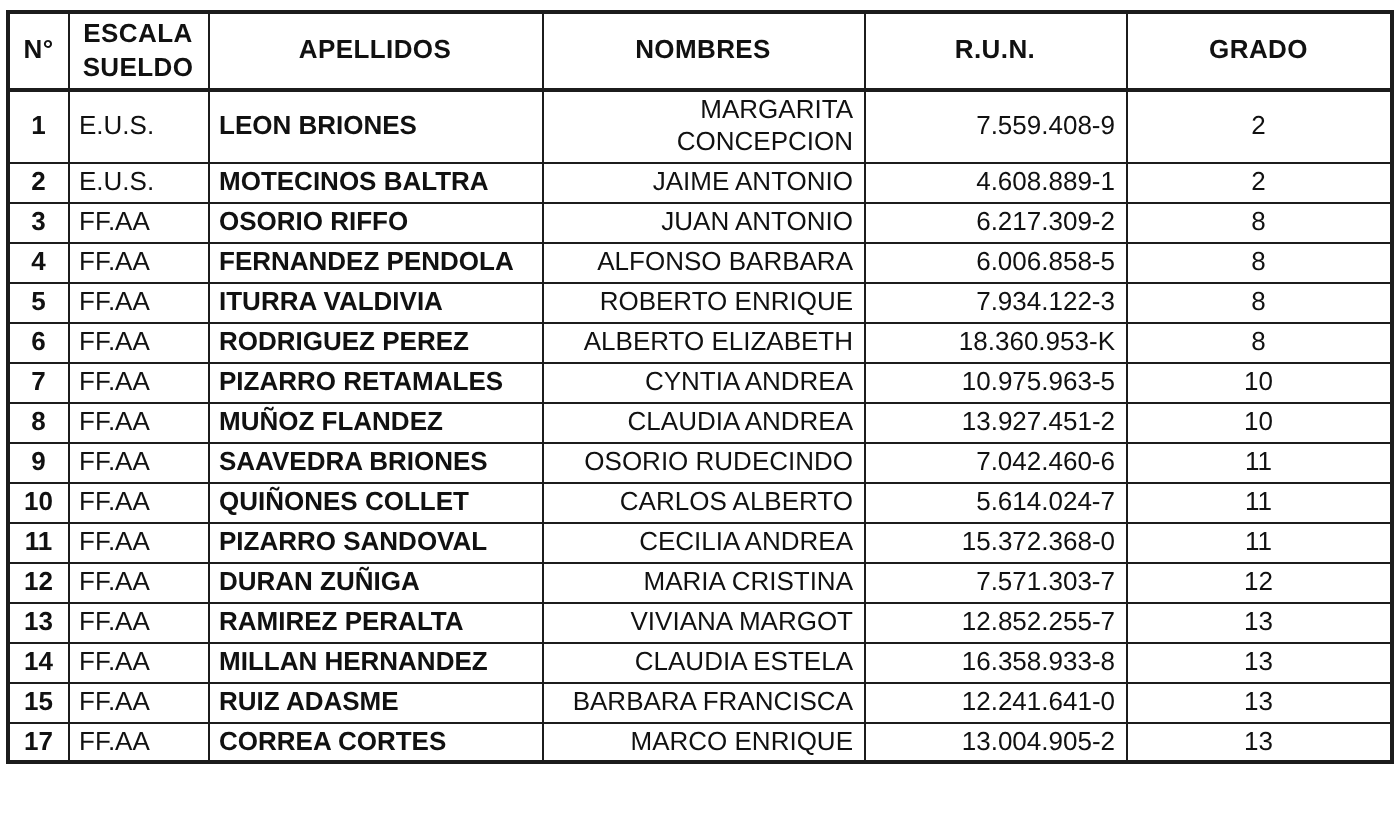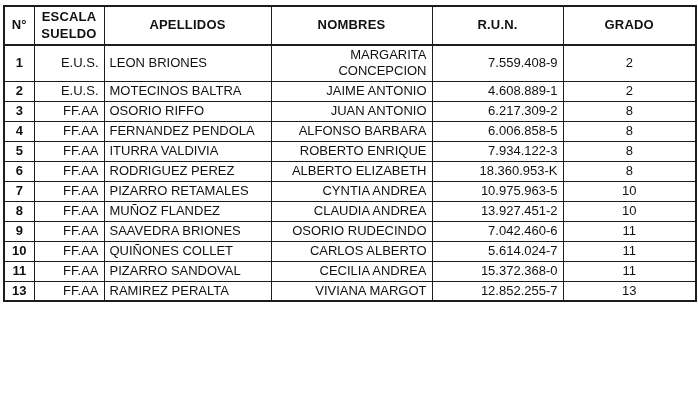--- a/index.html
+++ b/index.html
@@ -39,22 +39,22 @@
   table.roster thead th {
     font-weight: bold;
     text-align: center;
     vertical-align: middle;
     border-bottom: 2px solid #1c1c1c;
     letter-spacing: 0.2px;
   }
   table.roster tbody tr { height: 20px; }
   table.roster td { vertical-align: middle; }
   td.col-num    { text-align: center; font-weight: bold; }
-  td.col-escala { text-align: right; }
-  td.col-apellidos { text-align: left; padding-left: 7px; }
+  td.col-escala { text-align: left; }
+  td.col-apellidos { text-align: left; padding-left: 7px; font-weight: bold; }
   td.col-nombres   { text-align: right; padding-left: 7px; }
   td.col-run    { text-align: right; }
   td.col-grado  { text-align: center; }
 </style>
 </head>
 <body>
 
 <div class="page">
   <table class="roster">
     <colgroup>
@@ -158,22 +158,54 @@
         </tr>
         <tr>
           <td class="col-num">11</td>
           <td class="col-escala">FF.AA</td>
           <td class="col-apellidos">PIZARRO SANDOVAL</td>
           <td class="col-nombres">CECILIA ANDREA</td>
           <td class="col-run">15.372.368-0</td>
           <td class="col-grado">11</td>
         </tr>
         <tr>
+          <td class="col-num">12</td>
+          <td class="col-escala">FF.AA</td>
+          <td class="col-apellidos">DURAN ZUÑIGA</td>
+          <td class="col-nombres">MARIA CRISTINA</td>
+          <td class="col-run">7.571.303-7</td>
+          <td class="col-grado">12</td>
+        </tr>
+        <tr>
           <td class="col-num">13</td>
           <td class="col-escala">FF.AA</td>
           <td class="col-apellidos">RAMIREZ PERALTA</td>
           <td class="col-nombres">VIVIANA MARGOT</td>
           <td class="col-run">12.852.255-7</td>
+          <td class="col-grado">13</td>
+        </tr>
+        <tr>
+          <td class="col-num">14</td>
+          <td class="col-escala">FF.AA</td>
+          <td class="col-apellidos">MILLAN HERNANDEZ</td>
+          <td class="col-nombres">CLAUDIA ESTELA</td>
+          <td class="col-run">16.358.933-8</td>
+          <td class="col-grado">13</td>
+        </tr>
+        <tr>
+          <td class="col-num">15</td>
+          <td class="col-escala">FF.AA</td>
+          <td class="col-apellidos">RUIZ ADASME</td>
+          <td class="col-nombres">BARBARA FRANCISCA</td>
+          <td class="col-run">12.241.641-0</td>
+          <td class="col-grado">13</td>
+        </tr>
+        <tr>
+          <td class="col-num">17</td>
+          <td class="col-escala">FF.AA</td>
+          <td class="col-apellidos">CORREA CORTES</td>
+          <td class="col-nombres">MARCO ENRIQUE</td>
+          <td class="col-run">13.004.905-2</td>
           <td class="col-grado">13</td>
         </tr>
       </tbody>
   </table>
 </div>
 
 </body></html>

